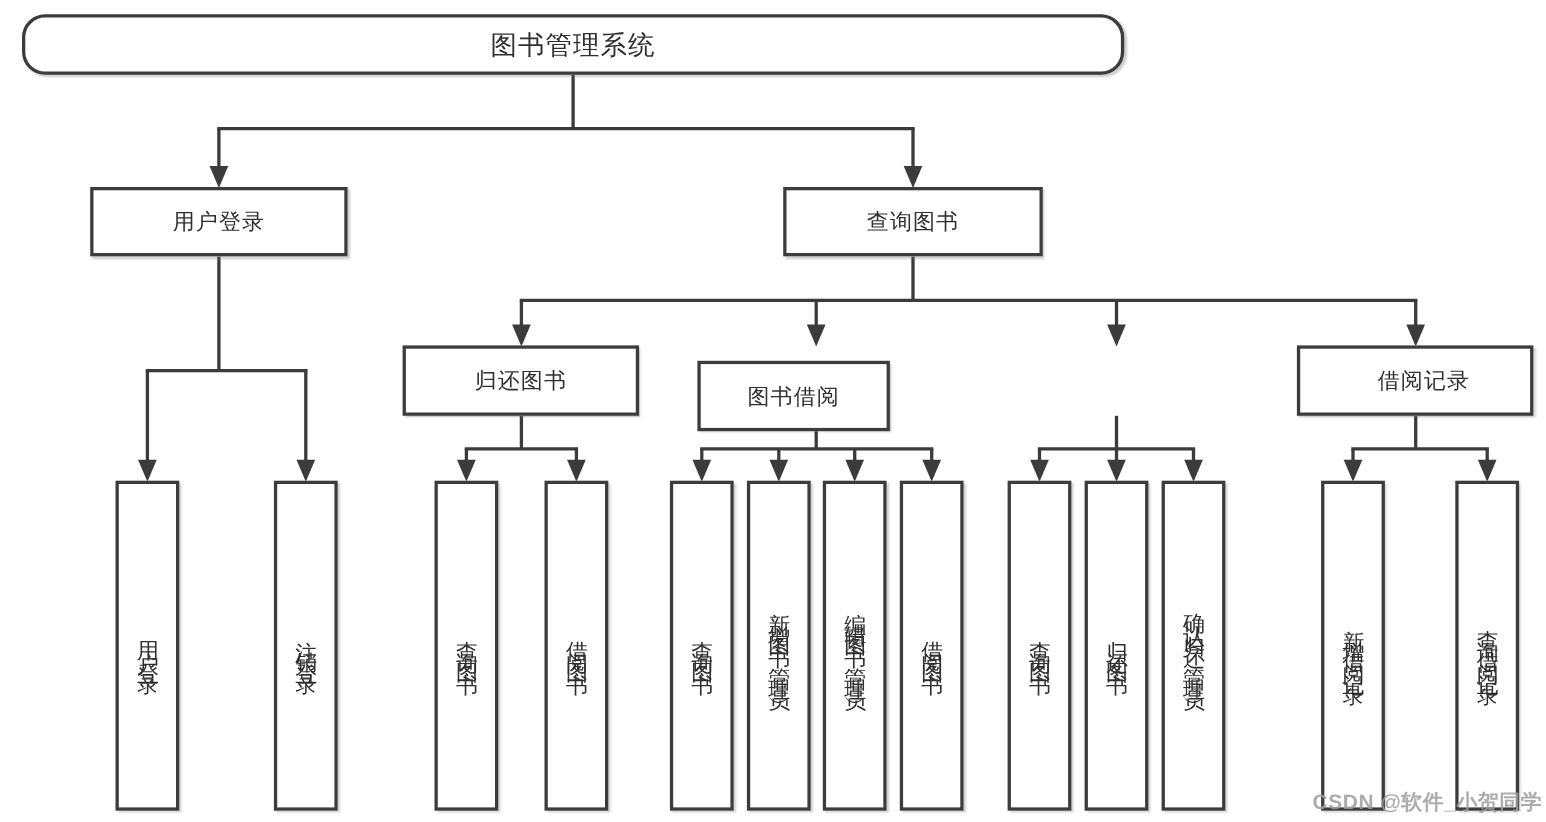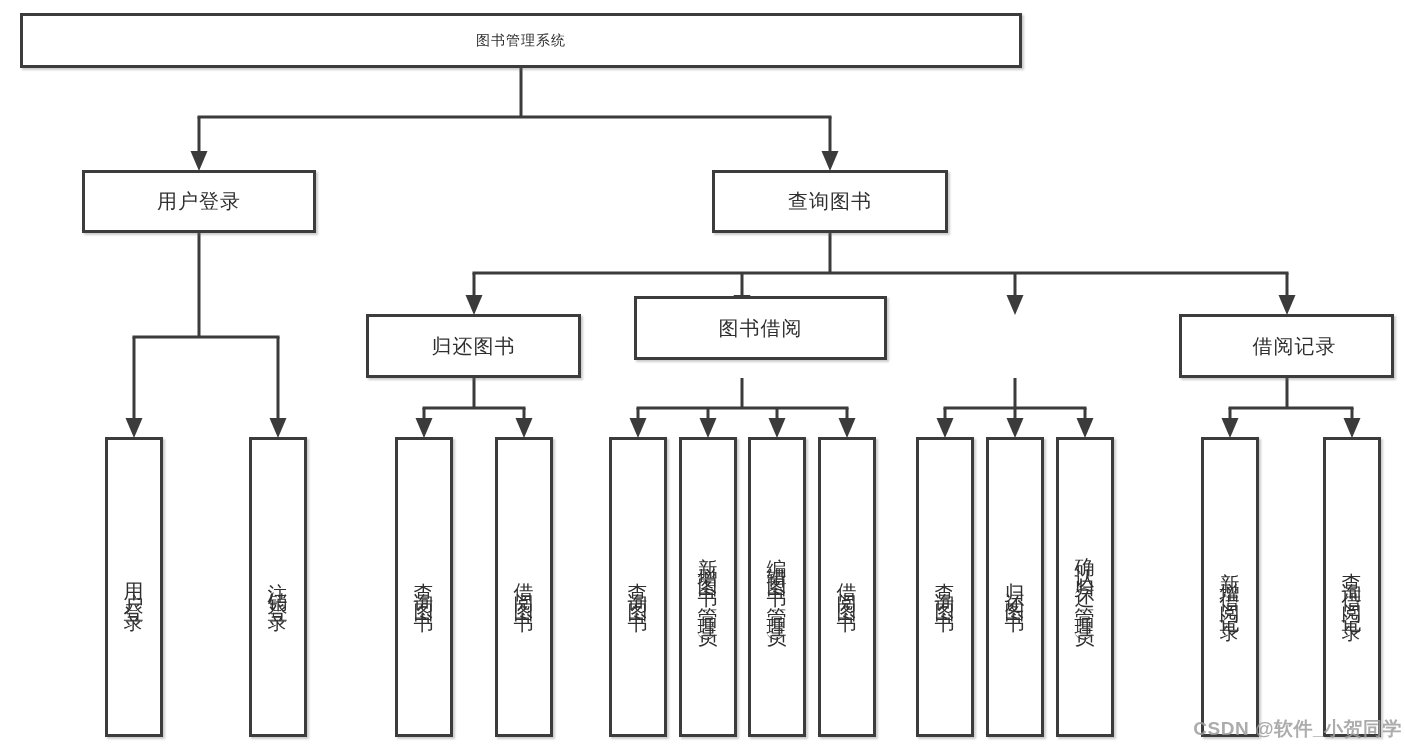--- a/index.html
+++ b/index.html
@@ -14,21 +14,21 @@
   .node{
     position:absolute;
     box-sizing:border-box;
     background:#ffffff;
     border:3px solid #3c3c3c;
     box-shadow:2px 2px 2px rgba(110,110,110,0.35);
     display:flex;align-items:center;justify-content:center;
     color:#2f2f2f;
     z-index:2;
   }
-  .node.title-box{font-size:14px;letter-spacing:1px;}
+  .node.title-box{font-size:24px;letter-spacing:1px;border-radius:21px;}
   .node.branch-box{font-size:20px;letter-spacing:1px;}
   .node.leaf-box{font-size:20px;}
   .leaf-box .vtext{
     writing-mode:vertical-rl;
     text-orientation:mixed;
     letter-spacing:10px;
     line-height:1;
     white-space:nowrap;
   }
   .watermark{
@@ -108,21 +108,21 @@
   <div class="node branch-box" style="left:82px;top:170px;width:234px;height:63px;">
     <span>用户登录</span>
   </div>
   <div class="node branch-box" style="left:712px;top:170px;width:236px;height:63px;">
     <span>查询图书</span>
   </div>
 
   <div class="node branch-box" style="left:366px;top:314px;width:215px;height:64px;">
     <span>归还图书</span>
   </div>
-  <div class="node branch-box" style="left:634px;top:296px;width:253px;height:64px;">
+  <div class="node branch-box" style="left:634px;top:328px;width:175px;height:64px;">
     <span>图书借阅</span>
   </div>
   <div class="node branch-box" style="left:1179px;top:314px;width:215px;height:64px;padding-left:16px;">
     <span>借阅记录</span>
   </div>
 
   <div class="node leaf-box" style="left:105px;top:437px;width:58px;height:300px;">
     <span class="vtext">用户登录</span>
   </div>
   <div class="node leaf-box" style="left:249px;top:437px;width:58px;height:300px;">

